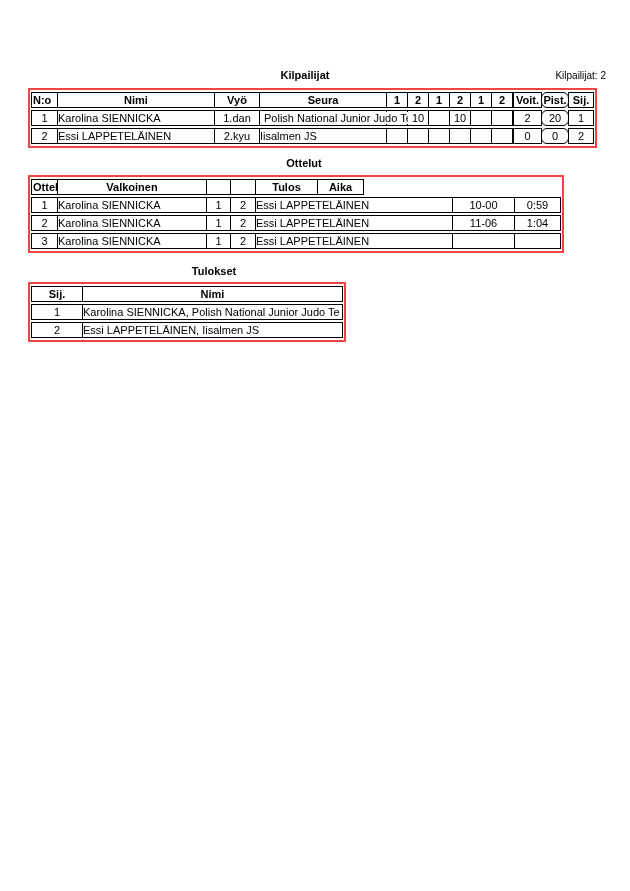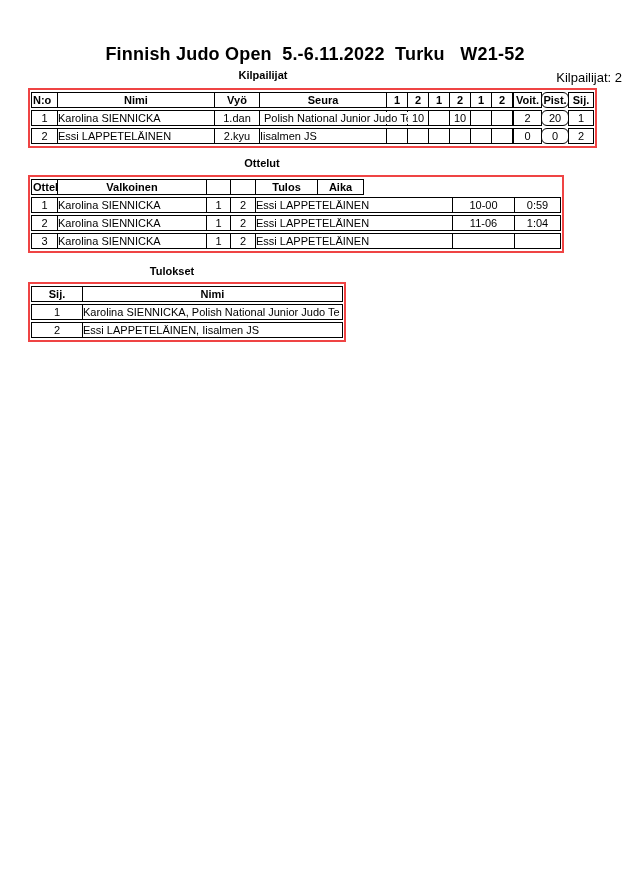--- a/index.html
+++ b/index.html
@@ -4,25 +4,25 @@
 <style>
   html,body{margin:0;padding:0;background:#fff;}
   .sheet{
     position:relative;width:630px;height:891px;background:#ffffff;
     font-family:"Liberation Sans","DejaVu Sans",sans-serif;color:#000;overflow:hidden;
   }
   .page-title{
     position:absolute;top:44px;left:0;width:630px;text-align:center;
     font-size:18px;font-weight:bold;white-space:pre;letter-spacing:0.2px;
   }
-  .sec-label{position:absolute;font-size:11px;font-weight:bold;text-align:center;}
+  .sec-label{position:absolute;font-size:11px;font-weight:bold;text-align:center;margin-left:42px;}
   .lbl-kilpailijat{top:69px;left:0;width:526px;}
   .lbl-ottelut{top:157px;left:0;width:524px;}
   .lbl-tulokset{top:265px;left:0;width:344px;}
-  .count-label{position:absolute;top:70px;right:8px;font-size:13px;font-weight:normal;}
+  .count-label{position:absolute;top:70px;right:24px;font-size:10px;font-weight:normal;}
   .jt{position:absolute;border:2px solid #ef4444;background:#fff;padding:2px 1px;}
   .t-kilpailijat{left:28px;top:88px;}
   .t-ottelut{left:28px;top:175px;}
   .t-tulokset{left:28px;top:282px;}
   .row{display:flex;}
   .row + .row{margin-top:2px;}
   .c{
     flex:0 0 auto;box-sizing:border-box;border:1px solid #000;height:16px;
     display:flex;align-items:center;justify-content:center;
     font-size:11px;line-height:12px;overflow:hidden;white-space:nowrap;background:#fff;
@@ -45,21 +45,20 @@
   .w-ot{width:27px;}  .w-valk{width:150px;} .w-n1{width:25px;} .w-n2{width:26px;}
   .w-sin{width:198px;} .w-tulos{width:63px;} .w-aika{width:47px;}
   
   .w-tsij{width:52px;} .w-tnimi{width:261px;}
 </style>
 </head>
 <body>
 
 <div class="sheet">
 
-  <div class="page-title">Finnish Judo Open  5.-6.11.2022  Turku   W21-52</div>
 
   <div class="sec-label lbl-kilpailijat">Kilpailijat</div>
   <div class="count-label">Kilpailijat: 2</div>
 
   <div class="jt t-kilpailijat">
     <div class="row">
       <div class="c h hl w-no">N:o</div>
       <div class="c h w-nimi">Nimi</div>
       <div class="c h w-vyo">Vyö</div>
       <div class="c h w-seura">Seura</div>

